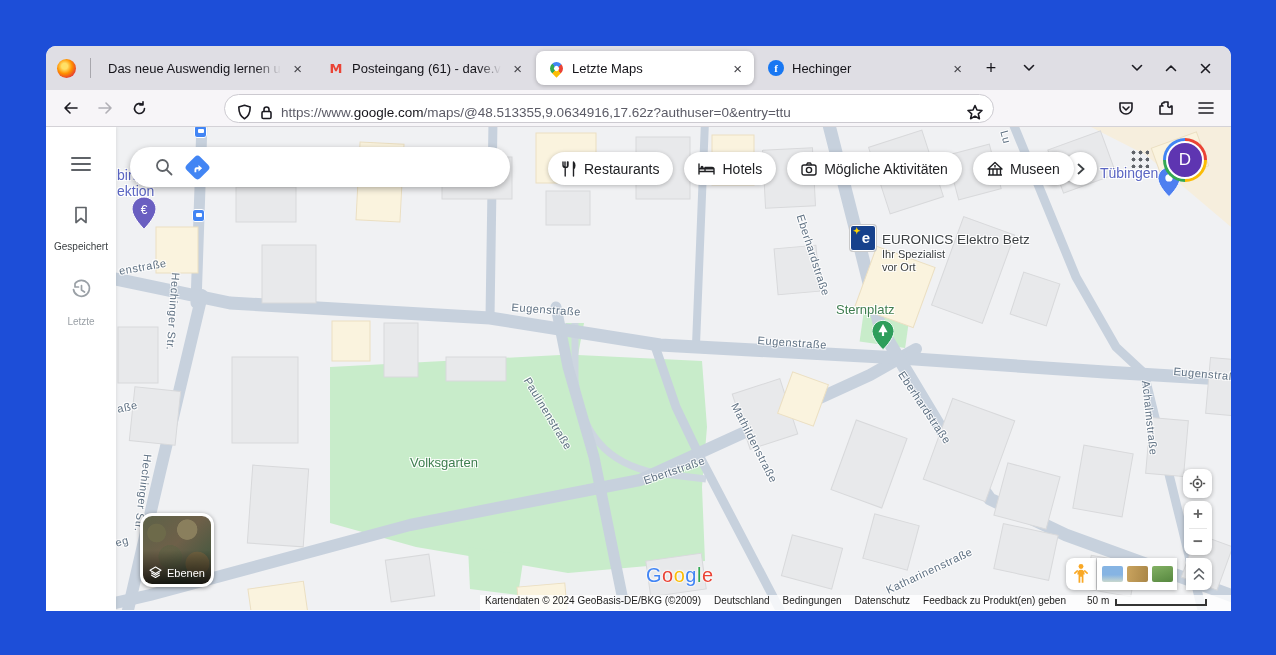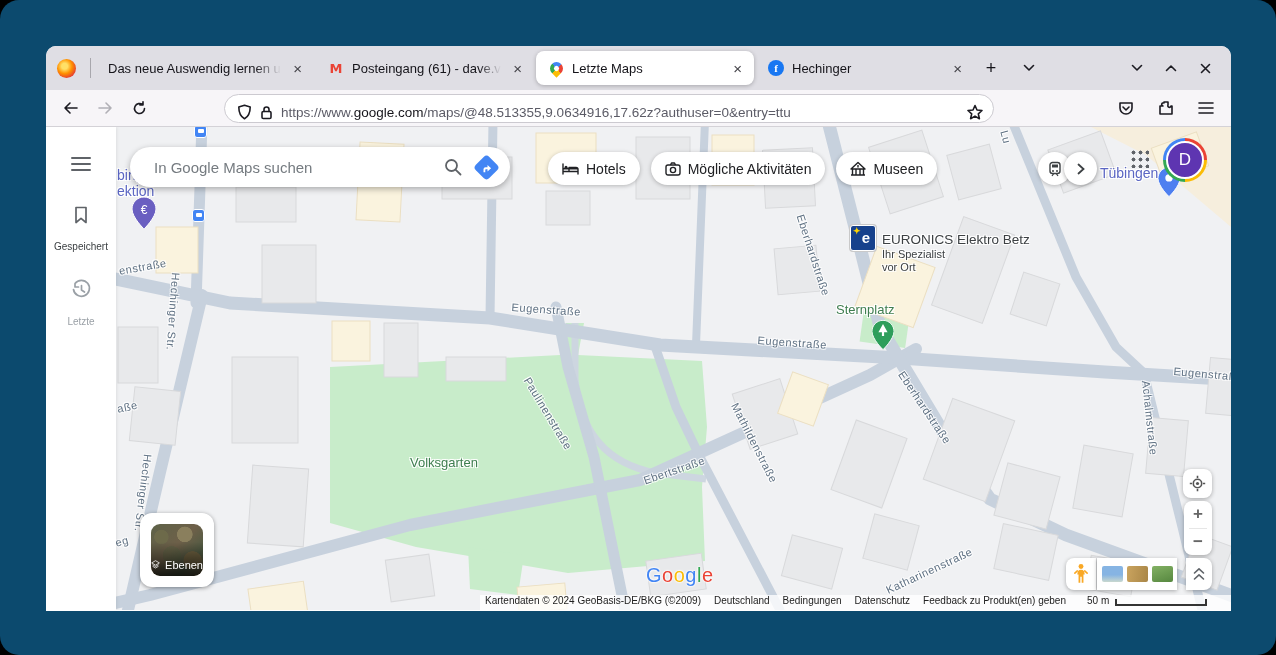--- a/index.html
+++ b/index.html
@@ -1,17 +1,17 @@
 <!DOCTYPE html>
 <html><head>
 <meta charset="utf-8">
 <style>
   * { box-sizing: border-box; margin: 0; padding: 0; }
   html,body { width:1276px; height:655px; background:#000; font-family:"Liberation Sans", sans-serif; overflow:hidden; }
-  .desktop { position:absolute; inset:0; background:#0c4a6e;border-radius:19px; }
+  .desktop { position:absolute; inset:0; background:#1d4ed8; }
   .window { position:absolute; left:46px; top:46px; width:1185px; height:565px; background:#fff; border-radius:10px 10px 0 0; overflow:hidden; }
 
   
   .tabbar { position:relative; height:44px; background:#dfdee4; display:flex; align-items:center; padding:0 8px 0 0; }
   .ffview { width:40px; height:36px; display:flex; align-items:center; justify-content:center; border-radius:4px; cursor:pointer; }
   .fflogo { width:19px; height:19px; border-radius:50%; background:radial-gradient(circle at 40% 38%, #ffe066 0 18%, #ff9100 45%, #e8452c 72%, #b5007f 100%); }
   .tabsep { width:1px; height:20px; background:#a8a7ad; margin:0 4px; }
   .tab { width:218px; height:34px; margin:0 1px; display:flex; align-items:center; gap:8px; padding:0 8px 0 12px; border-radius:8px; color:#15141a; font-size:13px; cursor:pointer; position:relative; }
   .tab.active { background:#fff; box-shadow:0 1px 4px rgba(0,0,0,.25); }
   .tab-title { flex:1; white-space:nowrap; overflow:hidden; }
@@ -97,21 +97,21 @@
   .zoomctl { left:1138px; top:374px; width:28px; height:54px; display:flex; flex-direction:column; align-items:center; cursor:pointer; }
   .zoomctl .zbtn { height:27px; width:100%; display:flex; align-items:center; justify-content:center; font-size:17px; font-weight:700; color:#666; }
   .zoomctl .zdiv { width:18px; height:1px; background:#e6e6e6; }
   .pegbox { left:1020px; top:431px; width:30px; height:32px; display:flex; align-items:center; justify-content:center; cursor:pointer; border-radius:8px 0 0 8px; }
   .previews { left:1051px; top:431px; width:80px; height:32px; display:flex; align-items:center; justify-content:center; gap:4px; border-radius:0; }
   .thumb { width:21px; height:16px; border-radius:2px; }
   .t1 { background:linear-gradient(#86b4e3 55%, #c9d8cf); } .t2 { background:linear-gradient(100deg,#caa45f,#a98647); } .t3 { background:linear-gradient(160deg,#83b164,#56873f); }
   .collapse { left:1140px; top:431px; width:26px; height:32px; display:flex; flex-direction:column; align-items:center; justify-content:center; cursor:pointer; border-radius:0 8px 8px 0; }
 
   
-  .layersbtn { position:absolute; left:94px; top:386px; width:74px; height:74px; border-radius:12px; background:#fff; padding:11px; box-shadow:0 1px 4px rgba(0,0,0,.4); z-index:40; cursor:pointer; }
+  .layersbtn { position:absolute; left:94px; top:386px; width:74px; height:74px; border-radius:12px; background:#fff; padding:3px; box-shadow:0 1px 4px rgba(0,0,0,.4); z-index:40; cursor:pointer; }
   .layersbtn .sat { width:100%; height:100%; border-radius:9px; position:relative; overflow:hidden;
       background: radial-gradient(circle at 20% 25%, #6d6a4a 0 12%, transparent 13%), radial-gradient(circle at 65% 20%, #8a7f5d 0 14%, transparent 15%),
                   radial-gradient(circle at 40% 60%, #55624166 0 20%, transparent 21%), radial-gradient(circle at 80% 70%, #74623fcc 0 16%, transparent 17%),
                   linear-gradient(135deg, #5d6248, #6e6049 45%, #4e5a42 75%, #6a5c44); }
   .layersbtn .shade { position:absolute; left:0; right:0; bottom:0; height:34px; background:linear-gradient(transparent, rgba(0,0,0,.75)); border-radius:0 0 9px 9px; }
   .layersbtn .cap { position:absolute; left:0; right:0; bottom:5px; display:flex; align-items:center; justify-content:center; gap:5px; color:#fff; font-size:11px; }
 
   
   .attrib { position:absolute; left:434px; right:0; bottom:0; height:15px; background:rgba(255,255,255,.78); display:flex; align-items:flex-start; gap:13px; padding:0 10px 0 5px; font-size:10px; color:#222; z-index:35; white-space:nowrap; }
   .attrib .lnk { cursor:pointer; }
@@ -374,33 +374,38 @@
       </div>
       <div class="gm-side-item dim" style="top:152px;">
         <svg width="21" height="21" viewBox="0 0 21 21">
               <path d="M4 4.5 A8 8 0 1 1 2.5 10.5 M4 4.5 L4 8 L7.5 8 M10.5 6.5 V11 l3 2" fill="none" stroke="#9aa0a6" stroke-width="1.7" stroke-linecap="round" stroke-linejoin="round"></path>
             </svg>
         <span class="lbl">Letzte</span>
       </div>
     </div>
 
     <div class="searchpill">
-      <input type="text" placeholder="In Google Maps suchen" style="">
       <svg width="20" height="20" viewBox="0 0 20 20">
             <circle cx="8.5" cy="8.5" r="5.5" fill="none" stroke="#5f6368" stroke-width="1.8"></circle>
             <path d="M12.8 12.8 L17.5 17.5" stroke="#5f6368" stroke-width="1.8" stroke-linecap="round"></path>
           </svg>
       <div class="dirs">
         <svg width="12" height="12" viewBox="0 0 12 12">
               <path d="M3 10 V7 a2 2 0 0 1 2 -2 h2 V2.8 L10.6 6 L7 9.2 V7 H5.4 a.6.6 0 0 0 -.6.6 V10 Z" fill="#fff"></path>
             </svg>
       </div>
     </div>
 
     <div class="chiprow">
+      <div class="chip">
+        <svg width="15" height="16" viewBox="0 0 15 16">
+              <path d="M3 1 v5 M5.5 1 v5 M1 1 v3 a2.5 2.5 0 0 0 5 0 V1 M3.2 7 v8 M11.5 1 c1.8 1.8 1.8 5 0 7 v7 M11.5 1 v14" fill="none" stroke="#202124" stroke-width="1.4" stroke-linecap="round"></path>
+            </svg>
+        <span>Restaurants</span>
+      </div>
       <div class="chip">
         <svg width="17" height="14" viewBox="0 0 17 14">
               <path d="M1 2 v10 M1 9.5 h15 v2.5 M1 6.8 h15 M16 9.5 v-2 a2 2 0 0 0 -2 -2 H7 v3.5" fill="none" stroke="#202124" stroke-width="1.4" stroke-linecap="round" stroke-linejoin="round"></path>
               <circle cx="4" cy="5.2" r="1.5" fill="#202124"></circle>
             </svg>
         <span>Hotels</span>
       </div>
       <div class="chip">
         <svg width="16" height="14" viewBox="0 0 16 14">
               <rect x="1" y="3" width="14" height="10" rx="2" fill="none" stroke="#202124" stroke-width="1.4"></rect>

